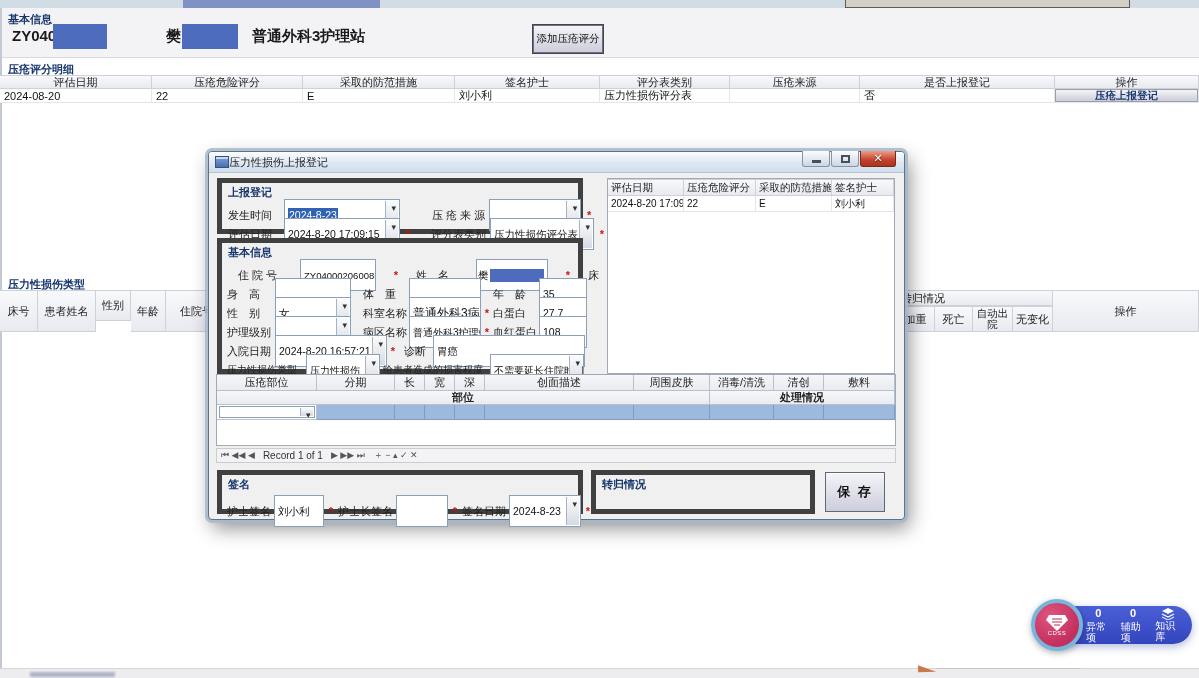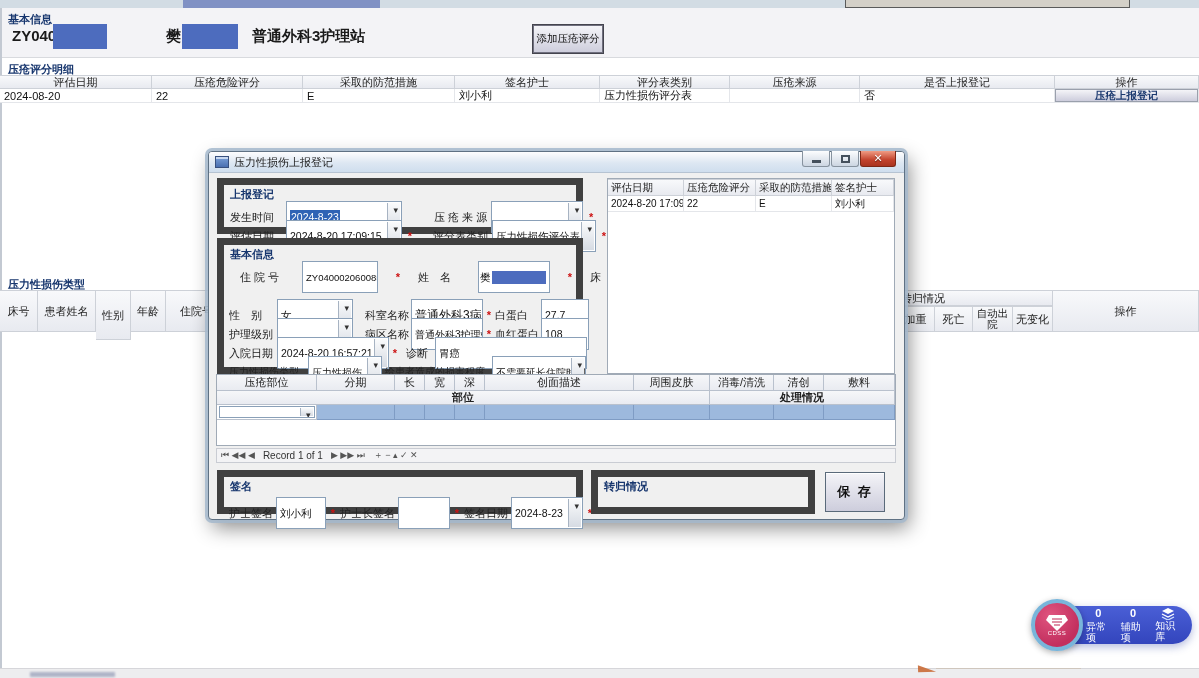--- a/index.html
+++ b/index.html
@@ -12,39 +12,39 @@
   .hcell{box-sizing:border-box;border-right:1px solid #cdd1d8;border-bottom:1px solid #cdd1d8;border-top:1px solid #cdd1d8;
          background:linear-gradient(#f8f9fb,#e8eaf0);display:flex;align-items:center;justify-content:center;
          color:#222;white-space:nowrap;overflow:hidden}
   .dcell{box-sizing:border-box;border-right:1px solid #e4e6ea;border-bottom:1px solid #e4e6ea;display:flex;align-items:center;
          padding:0 4px;white-space:nowrap;overflow:hidden;background:#fff}
   
   .btn{box-sizing:border-box;background:linear-gradient(#f4f4f8,#cdcddc);border:1px solid #6f6f7e;
        display:flex;align-items:center;justify-content:center;cursor:pointer;white-space:nowrap}
   .btn.navy{color:#1c3a70;font-weight:bold}
   
-  .gbox{position:absolute;box-sizing:border-box;border:7px solid #404040;background:#f0f0f0}
+  .gbox{position:absolute;box-sizing:border-box;border:5px solid #404040;background:#f0f0f0}
   .gtitle{position:absolute;top:2px;left:6px;font-weight:bold;color:#17366e}
   .frow{position:absolute;display:flex;align-items:center;white-space:nowrap}
   .flbl{color:#222;overflow:hidden;white-space:nowrap}
   .inp{box-sizing:border-box;background:#fff;border:1px solid #8aa0b8;height:32px;line-height:15px;
        padding:0 3px;overflow:hidden;white-space:nowrap;font-size:10.5px;display:flex;align-items:center}
   .combo{position:relative;padding-right:15px}
   .combo::after{content:"";position:absolute;right:1px;top:1px;bottom:1px;width:12px;
        background:linear-gradient(#fafbfc,#d6dbe3);border-left:1px solid #a7b3c2}
   .combo::before{content:"▾";position:absolute;right:3px;top:1px;font-size:9px;color:#333;z-index:1}
   .star{color:#cc1111;font-weight:bold;width:8px;text-align:center;flex:0 0 8px}
   .sel{background:#2f63b5;color:#fff;padding:0 1px}
   .redact{background:#4d6cbe;display:inline-block}
   
   .modal{left:208px;top:151px;width:697px;height:369px;background:#f0f0f0;border:1px solid #5f7183;border-radius:4px;
          box-shadow:0 0 0 3px rgba(165,185,205,.85),4px 8px 20px rgba(0,0,0,.45)}
   .titlebar{position:absolute;left:0;top:0;right:0;height:20px;border-radius:3px 3px 0 0;
             background:linear-gradient(#fdfdfe,#dde7f2 55%,#cfdeee);border-bottom:1px solid #b6c3d2;
-            display:flex;align-items:center;padding:0 6px;gap:5px;color:#1a1a1a}
+            display:flex;align-items:center;padding:0 6px;color:#1a1a1a}
   .winbtns{position:absolute;right:8px;top:-1px;display:flex;gap:1px}
   .winbtn{width:26px;height:15px;border:1px solid #87939f;border-top:none;border-radius:0 0 3px 3px;
           background:linear-gradient(#fcfdfe,#ccd6e2);display:flex;align-items:center;justify-content:center;cursor:pointer}
   .winbtn.close{width:34px;background:linear-gradient(#f09c84,#c2422c 60%,#a93420);border-color:#7d2816}
   .minglyph{width:9px;height:3px;background:#44505c;margin-top:6px}
   .maxglyph{width:9px;height:8px;border:2px solid #44505c;box-sizing:border-box}
   .xglyph{color:#fff;font-weight:bold;font-size:11px;text-shadow:0 1px 1px #5a1408}
   
   .pt-cell{box-sizing:border-box;border-right:1px solid #b9c1cd;border-bottom:1px solid #b9c1cd;
            display:flex;align-items:center;justify-content:center;overflow:hidden;white-space:nowrap;
@@ -104,21 +104,21 @@
   <div class="dcell" style="width:195px">否</div>
   <div class="dcell" style="width:144px;padding:0">
     <div class="btn navy" style="width:100%;height:13px;font-size:10.5px;border-color:#9aa0ac">压疮上报登记</div>
   </div>
 </div>
 
 <div class="abs grouplabel" style="left:8px;top:277px">压力性损伤类型</div>
 <div class="abs" style="left:0;top:290px;width:1199px;height:42px">
   <div class="hcell abs" style="left:0;top:0;width:38px;height:42px">床号</div>
   <div class="hcell abs" style="left:38px;top:0;width:58px;height:42px">患者姓名</div>
-  <div class="hcell abs" style="left:96px;top:0;width:35px;height:50px">性别</div>
+  <div class="hcell abs" style="left:96px;top:0;width:35px;height:31px">性别</div>
   <div class="hcell abs" style="left:131px;top:0;width:35px;height:42px">年龄</div>
   <div class="hcell abs" style="left:166px;top:0;width:62px;height:42px">住院号</div>
   <div class="hcell abs" style="left:228px;top:0;width:669px;height:42px"></div>
   <div class="hcell abs" style="left:897px;top:0;width:156px;height:16px;justify-content:flex-start;padding-left:4px">转归情况</div>
   <div class="hcell abs" style="left:897px;top:16px;width:38px;height:26px">加重</div>
   <div class="hcell abs" style="left:935px;top:16px;width:38px;height:26px">死亡</div>
   <div class="hcell abs" style="left:973px;top:16px;width:40px;height:26px;white-space:normal;text-align:center;line-height:11px;font-size:10.5px">自动出院</div>
   <div class="hcell abs" style="left:1013px;top:16px;width:40px;height:26px">无变化</div>
   <div class="hcell abs" style="left:1053px;top:0;width:146px;height:42px">操作</div>
 </div>
@@ -172,20 +172,30 @@
       <span class="flbl" style="width:44px">姓　名</span>
       <span class="inp" style="width:72px;padding:0 1px">
           <span>樊</span>
           <span class="redact" style="width:54px;height:13px;margin-left:1px"></span>
         </span>
       <span class="star">*</span>
       <span class="flbl" style="width:44px">床　号</span>
       <span class="inp" style="width:48px">8128005</span>
       <span class="star">*</span>
     </div>
+    <div class="frow" style="left:5px;top:35px;gap:2px">
+      <span class="flbl" style="width:46px">身　高</span>
+      <span class="inp" style="width:76px"></span>
+      <span class="star" style="visibility:hidden"></span>
+      <span class="flbl" style="width:44px">体　重</span>
+      <span class="inp" style="width:72px"></span>
+      <span class="star" style="visibility:hidden"></span>
+      <span class="flbl" style="width:44px">年　龄</span>
+      <span class="inp" style="width:48px">35</span>
+    </div>
     <div class="frow" style="left:5px;top:54px;gap:2px">
       <span class="flbl" style="width:46px">性　别</span>
       <span class="inp combo" style="width:76px">女</span>
       <span class="star" style="visibility:hidden"></span>
       <span class="flbl" style="width:44px">科室名称</span>
       <span class="inp" style="width:72px;font-size:12px">普通外科3病房</span>
       <span class="star">*</span>
       <span class="flbl" style="width:44px">白蛋白</span>
       <span class="inp" style="width:48px">27.7</span>
     </div>

